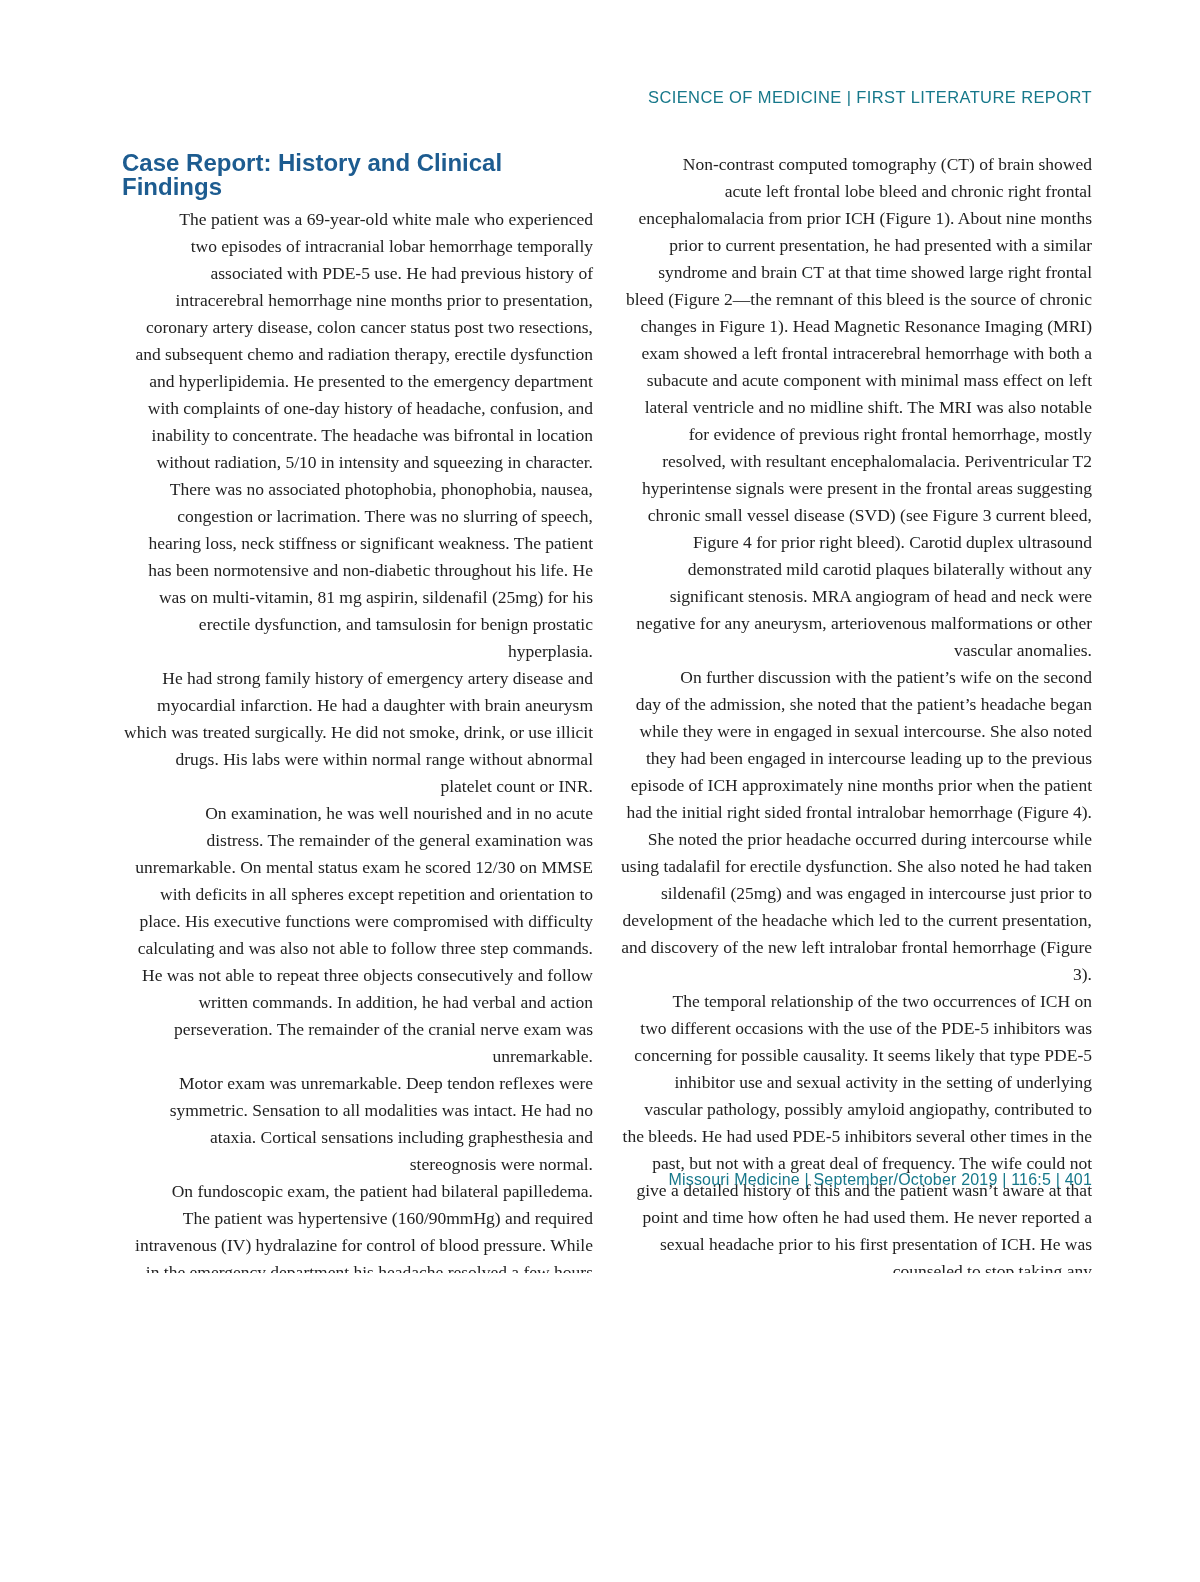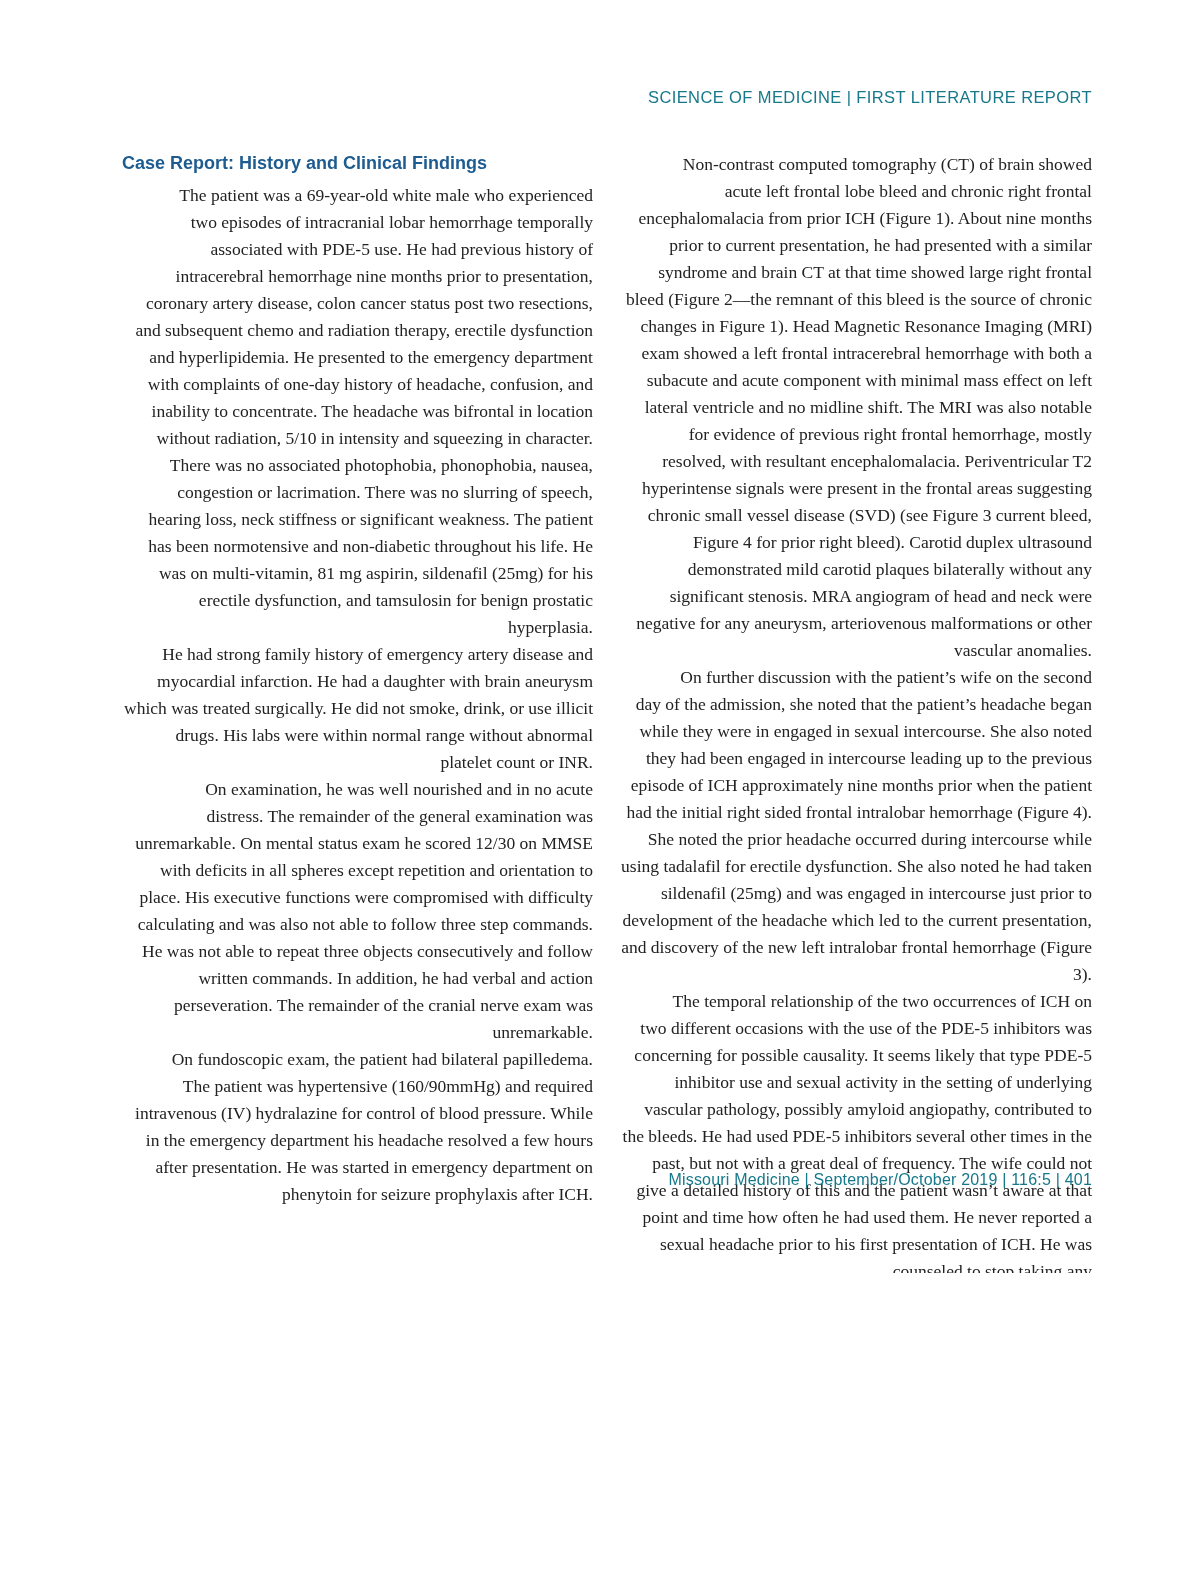--- a/index.html
+++ b/index.html
@@ -29,21 +29,21 @@
   .columns {
     display: flex;
     gap: 28px;
   }
   .col {
     width: 471px;
     flex: 0 0 471px;
   }
   .section-heading {
     font-family: "Liberation Sans", sans-serif;
-    font-size: 18px;
+    font-size: 24px;
     font-weight: 700;
     color: #1d5c90;
     margin: 0 0 7px 0;
     line-height: 24px;
   }
   .body-para {
     margin: 0;
     font-family: "Liberation Serif", serif;
     font-size: 17.5px;
     line-height: 27px;
@@ -70,20 +70,21 @@
     <span>SCIENCE OF MEDICINE | FIRST LITERATURE REPORT</span>
   </header>
 
   <main class="columns">
 
     <section class="col">
       <h2 class="section-heading">Case Report: History and Clinical Findings</h2>
       <p class="body-para">The patient was a 69-year-old white male who experienced two episodes of intracranial lobar hemorrhage temporally associated with PDE-5 use. He had previous history of intracerebral hemorrhage nine months prior to presentation, coronary artery disease, colon cancer status post two resections, and subsequent chemo and radiation therapy, erectile dysfunction and hyperlipidemia. He presented to the emergency department with complaints of one-day history of headache, confusion, and inability to concentrate. The headache was bifrontal in location without radiation, 5/10 in intensity and squeezing in character. There was no associated photophobia, phonophobia, nausea, congestion or lacrimation. There was no slurring of speech, hearing loss, neck stiffness or significant weakness. The patient has been normotensive and non-diabetic throughout his life. He was on multi-vitamin, 81 mg aspirin, sildenafil (25mg) for his erectile dysfunction, and tamsulosin for benign prostatic hyperplasia.</p>
       <p class="body-para">He had strong family history of emergency artery disease and myocardial infarction. He had a daughter with brain aneurysm which was treated surgically. He did not smoke, drink, or use illicit drugs. His labs were within normal range without abnormal platelet count or INR.</p>
       <p class="body-para">On examination, he was well nourished and in no acute distress.  The remainder of the general examination was unremarkable.  On mental status exam he scored 12/30 on MMSE with deficits in all spheres except repetition and orientation to place. His executive functions were compromised with difficulty calculating and was also not able to follow three step commands. He was not able to repeat three objects consecutively and follow written commands. In addition, he had verbal and action perseveration. The remainder of the cranial nerve exam was unremarkable.</p>
+      <p class="body-para">Motor exam was unremarkable.  Deep tendon reflexes were symmetric. Sensation to all modalities was intact.  He had no ataxia. Cortical sensations including graphesthesia and stereognosis were normal.</p>
       <p class="body-para">On fundoscopic exam, the patient had bilateral papilledema. The patient was hypertensive (160/90mmHg) and required intravenous (IV) hydralazine for control of blood pressure. While in the emergency department his headache resolved a few hours after presentation. He was started in emergency department on phenytoin for seizure prophylaxis after ICH.</p>
     </section>
 
     <section class="col">
       <p class="body-para">Non-contrast computed tomography (CT) of brain showed acute left frontal lobe bleed and chronic right frontal encephalomalacia from prior ICH (Figure 1). About nine months prior to current presentation, he had presented with a similar syndrome and brain CT at that time showed large right frontal bleed (Figure 2—the remnant of this bleed is the source of chronic changes in Figure 1). Head Magnetic Resonance Imaging (MRI) exam showed a left frontal intracerebral hemorrhage with both a subacute and acute component with minimal mass effect on left lateral ventricle and no midline shift. The MRI was also notable for evidence of previous right frontal hemorrhage, mostly resolved, with resultant encephalomalacia. Periventricular T2 hyperintense signals were present in the frontal areas suggesting chronic small vessel disease (SVD) (see Figure 3 current bleed, Figure 4 for prior right bleed).  Carotid duplex ultrasound demonstrated mild carotid plaques bilaterally without any significant stenosis. MRA angiogram of head and neck were negative for any aneurysm, arteriovenous malformations or other vascular anomalies.</p>
       <p class="body-para">On further discussion with the patient’s wife on the second day of the admission, she noted that the patient’s headache began while they were in engaged in sexual intercourse. She also noted they had been engaged in intercourse leading up to the previous episode of ICH approximately nine months prior when the patient had the initial right sided frontal intralobar hemorrhage (Figure 4). She noted the prior headache occurred during intercourse while using tadalafil for erectile dysfunction. She also noted he had taken sildenafil (25mg) and was engaged in intercourse just prior to development of the headache which led to the current presentation, and discovery of the new left intralobar frontal hemorrhage (Figure 3).</p>
       <p class="body-para">The temporal relationship of the two occurrences of ICH on two different occasions with the use of the PDE-5 inhibitors was concerning for possible causality. It seems likely that type PDE-5 inhibitor use and sexual activity in the setting of underlying vascular pathology, possibly amyloid angiopathy, contributed to the bleeds. He had used PDE-5 inhibitors several other times in the past, but not with a great deal of frequency.  The wife could not give a detailed history of this and the patient wasn’t aware at that point and time how often he had used them. He never reported a sexual headache prior to his first presentation of ICH. He was counseled to stop taking any</p>
     </section>
 
   </main>

